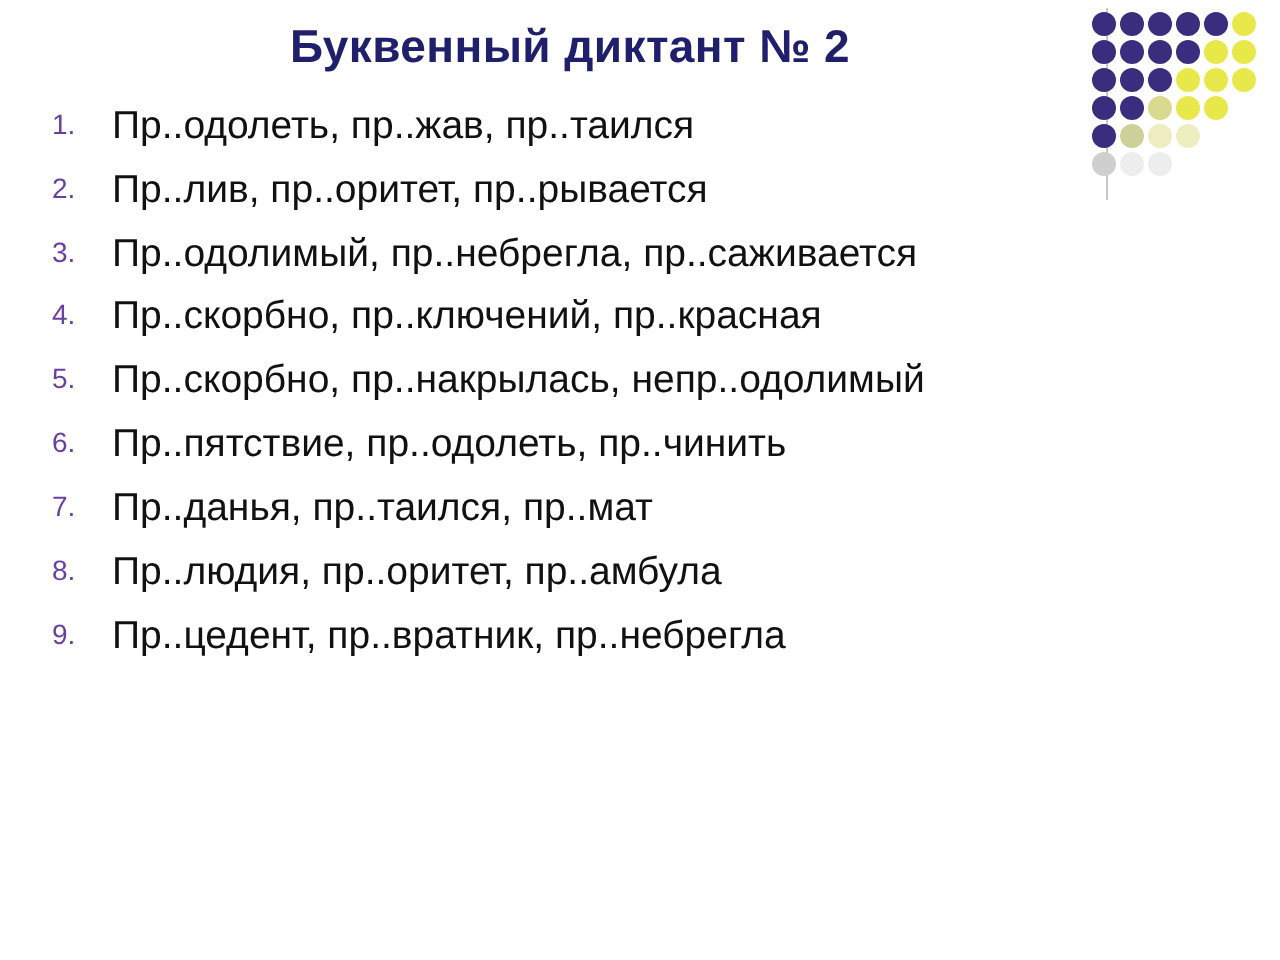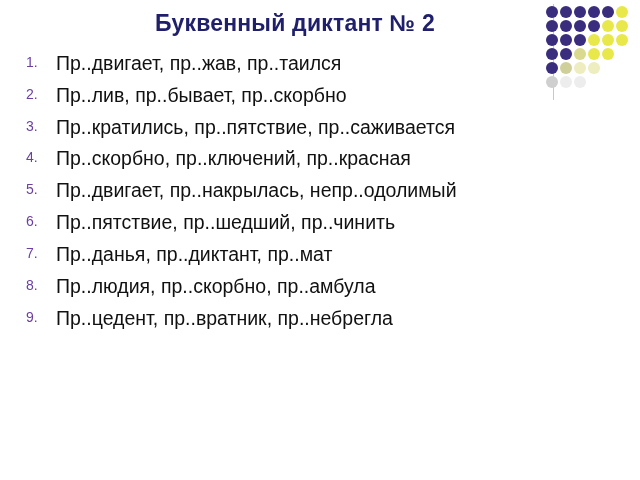--- a/index.html
+++ b/index.html
@@ -14,21 +14,21 @@
     overflow: hidden;
   }
   .slide {
     position: relative;
     width: 640px;
     height: 480px;
     box-sizing: border-box;
   }
   .title {
     position: absolute;
-    left: 50px;
+    left: 40px;
     top: 10px;
     width: 490px;
     text-align: center;
     font-size: 23px;
     font-weight: bold;
     color: #1F1F6B;
     letter-spacing: 0.2px;
     font-family: "Liberation Sans", sans-serif;
   }
   .decor {
@@ -123,49 +123,49 @@
       <span class="dot" style="left: 42px; top: 56px; background: rgb(237, 237, 192);"></span>
       <span class="dot" style="left: 0px; top: 70px; background: rgb(207, 207, 207);"></span>
       <span class="dot" style="left: 14px; top: 70px; background: rgb(237, 237, 237);"></span>
       <span class="dot" style="left: 28px; top: 70px; background: rgb(237, 237, 237);"></span>
     </div>
 
   <div class="content">
     <ul class="list">
       <li>
         <span class="marker" style="color: rgb(106, 63, 160);">1.</span>
-        <span class="txt">Пр..двигает, пр..жав, пр..таился</span>
+        <span class="txt">Пр..одолеть, пр..жав, пр..таился</span>
       </li>
       <li>
         <span class="marker" style="color: rgb(106, 63, 160);">2.</span>
-        <span class="txt">Пр..лив, пр..бывает, пр..скорбно</span>
+        <span class="txt">Пр..лив, пр..оритет, пр..рывается</span>
       </li>
       <li>
         <span class="marker" style="color: rgb(106, 63, 160);">3.</span>
-        <span class="txt">Пр..кратились, пр..пятствие, пр..саживается</span>
+        <span class="txt">Пр..одолимый, пр..небрегла, пр..саживается</span>
       </li>
       <li>
         <span class="marker" style="color: rgb(106, 63, 160);">4.</span>
         <span class="txt">Пр..скорбно, пр..ключений, пр..красная</span>
       </li>
       <li>
         <span class="marker" style="color: rgb(106, 63, 160);">5.</span>
-        <span class="txt">Пр..двигает, пр..накрылась, непр..одолимый</span>
+        <span class="txt">Пр..скорбно, пр..накрылась, непр..одолимый</span>
       </li>
       <li>
         <span class="marker" style="color: rgb(106, 63, 160);">6.</span>
-        <span class="txt">Пр..пятствие, пр..шедший, пр..чинить</span>
+        <span class="txt">Пр..пятствие, пр..одолеть, пр..чинить</span>
       </li>
       <li>
         <span class="marker" style="color: rgb(106, 63, 160);">7.</span>
-        <span class="txt">Пр..данья, пр..диктант, пр..мат</span>
+        <span class="txt">Пр..данья, пр..таился, пр..мат</span>
       </li>
       <li>
         <span class="marker" style="color: rgb(106, 63, 160);">8.</span>
-        <span class="txt">Пр..людия, пр..скорбно, пр..амбула</span>
+        <span class="txt">Пр..людия, пр..оритет, пр..амбула</span>
       </li>
       <li>
         <span class="marker" style="color: rgb(106, 63, 160);">9.</span>
         <span class="txt">Пр..цедент, пр..вратник, пр..небрегла</span>
       </li>
     </ul>
   </div>
 
 </div>
 

